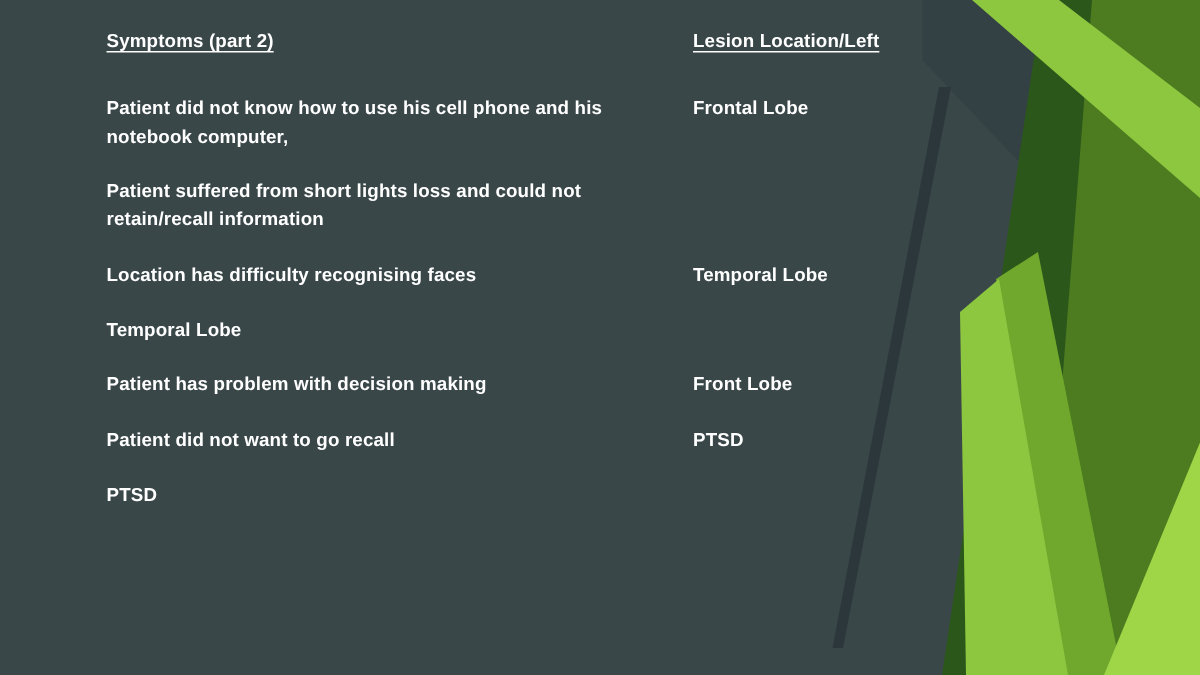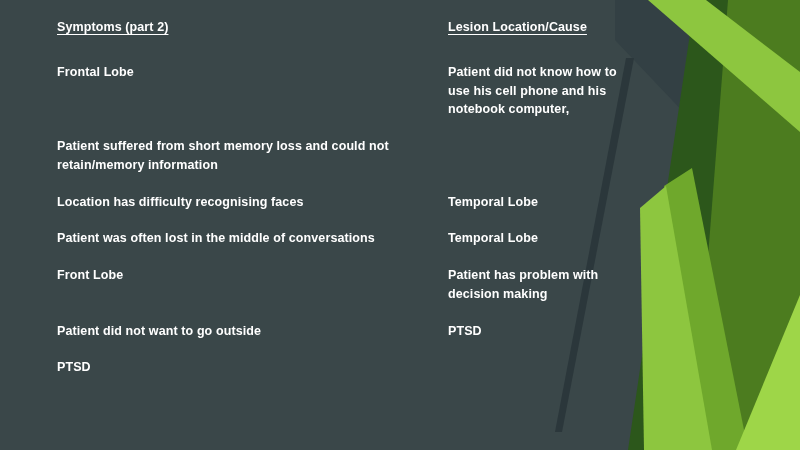--- a/index.html
+++ b/index.html
@@ -4,21 +4,21 @@
 <style>
   html,body{margin:0;padding:0;}
   body{
     width:800px;height:450px;overflow:hidden;position:relative;
     font-family:"Liberation Sans","DejaVu Sans",sans-serif;
     background:#3a4749;
   }
   .slide{position:absolute;inset:0;}
   .deco{position:absolute;top:0;right:0;width:800px;height:450px;pointer-events:none;}
   .content{
-    position:absolute;left:57px;top:18px;width:560px;
+    position:absolute;left:71px;top:18px;width:560px;
     color:#ffffff;font-size:12.5px;font-weight:bold;line-height:1.5;
   }
   .row{display:grid;grid-template-columns:391px auto;margin-bottom:18px;}
   .row.header{margin-bottom:26px;}
   .row.header .cell{text-decoration:underline;text-underline-offset:3px;}
   .cell{max-width:370px;letter-spacing:0.1px;}
 </style>
 </head>
 <body style="background: rgb(58, 71, 73);">
 
@@ -31,49 +31,48 @@
     <polygon points="648,0 706,0 800,72 800,132" fill="#8dc63f"></polygon>
     <polygon points="664,186 692,168 748,450 710,450" fill="#6fa82c"></polygon>
     <polygon points="640,208 666,186 712,450 644,450" fill="#8dc63f"></polygon>
     <polygon points="736,450 800,295 800,450" fill="#9ed648"></polygon>
     <polygon points="626,58 634,58 562,432 555,432" fill="#2b373b"></polygon>
   </svg>
 
   <div class="content">
     <div class="row header">
       <div class="cell">Symptoms (part 2)</div>
-      <div class="cell">Lesion Location/Cause</div>
+      <div class="cell">Lesion Location/Left</div>
     </div>
     <div id="rows-container">
   <div class="row">
+    <div class="cell">Patient did not know how to use his cell phone and his notebook computer,</div>
     <div class="cell">Frontal Lobe</div>
-    <div class="cell">Patient did not know how to use his cell phone and his notebook computer,</div>
   </div>
 
   <div class="row">
-    <div class="cell">Patient suffered from short memory loss and could not retain/memory information</div>
+    <div class="cell">Patient suffered from short lights loss and could not retain/recall information</div>
   </div>
 
   <div class="row">
     <div class="cell">Location has difficulty recognising faces</div>
     <div class="cell">Temporal Lobe</div>
   </div>
 
   <div class="row">
-    <div class="cell">Patient was often lost in the middle of conversations</div>
     <div class="cell">Temporal Lobe</div>
   </div>
 
   <div class="row">
+    <div class="cell">Patient has problem with decision making</div>
     <div class="cell">Front Lobe</div>
-    <div class="cell">Patient has problem with decision making</div>
   </div>
 
   <div class="row">
-    <div class="cell">Patient did not want to go outside</div>
+    <div class="cell">Patient did not want to go recall</div>
     <div class="cell">PTSD</div>
   </div>
 
   <div class="row">
     <div class="cell">PTSD</div>
   </div>
 </div>
   </div>
 
 </div>

